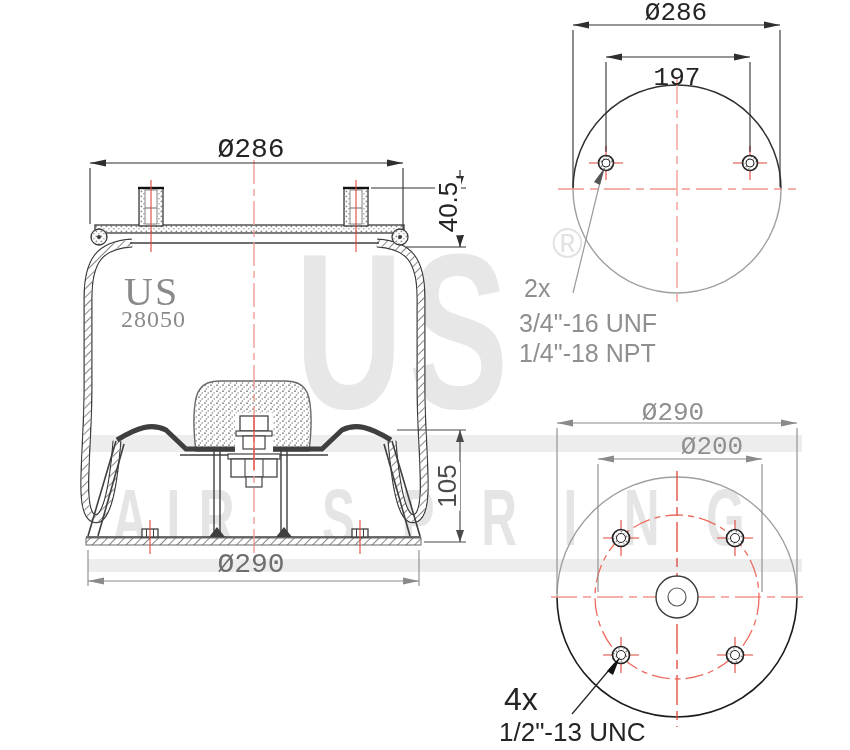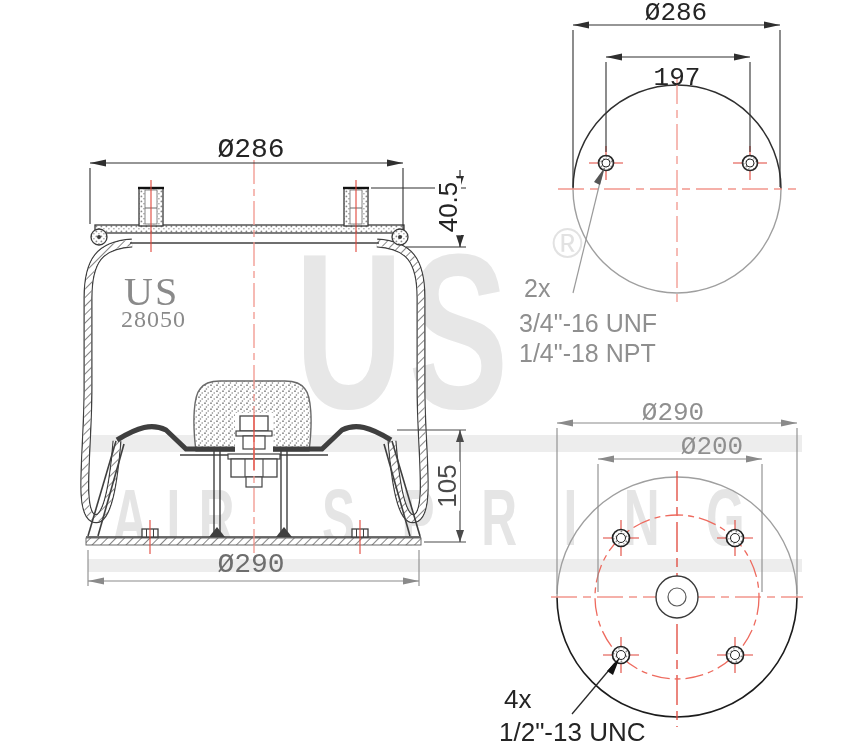--- a/index.html
+++ b/index.html
@@ -283,16 +283,16 @@
   <div class="lbl clabel dims dk" style="left:676px;top:0px;">Ø286</div>
   <div class="lbl clabel dims dk" style="left:677px;top:31px;margin-top:34px;">197</div>
 
   <div class="lbl note lt" style="left:524px;top:273px;">2x</div>
   <div class="lbl note lt" style="left:519px;top:308px;">3/4"-16 UNF</div>
   <div class="lbl note lt" style="left:519px;top:338px;">1/4"-18 NPT</div>
 
   <div class="lbl clabel dims lt" style="left:673px;top:400px;">Ø290</div>
   <div class="lbl clabel dims lt" style="left:712px;top:434px;">Ø200</div>
 
-  <div class="lbl note dk" style="left:504px;top:684px;font-size:26px;">4x</div>
+  <div class="lbl note dk" style="left:504px;top:684px;font-size:32px;">4x</div>
   <div class="lbl note dk" style="left:499px;top:717px;font-size:26px;">1/2"-13 UNC</div>
 
 </div>
 
 </body></html>

